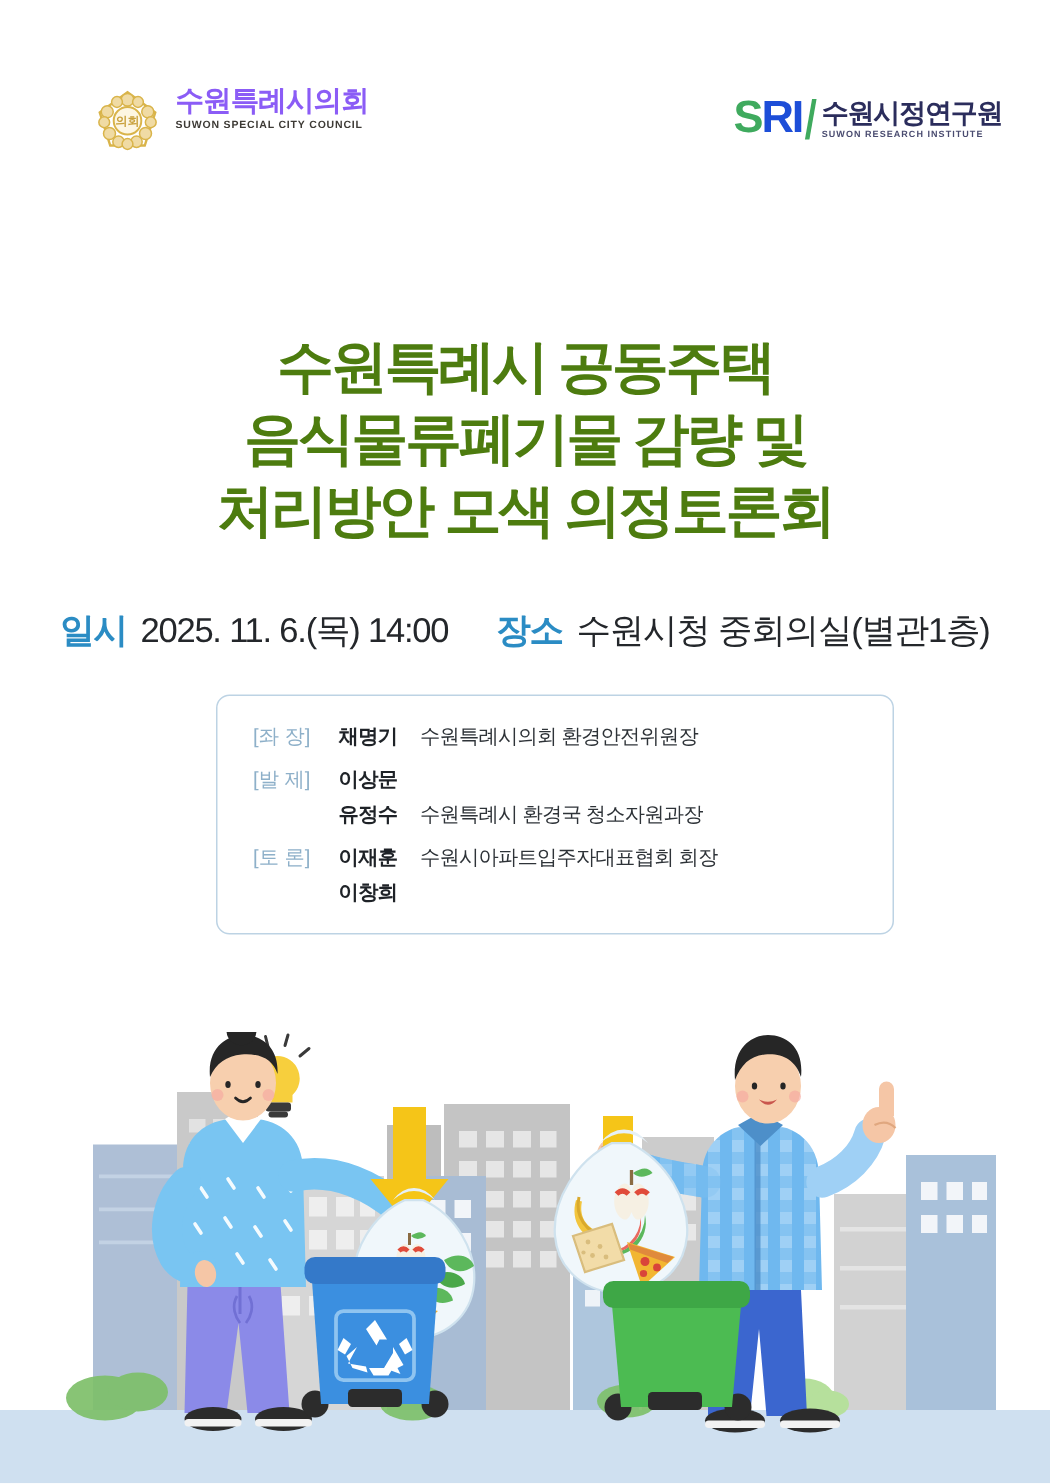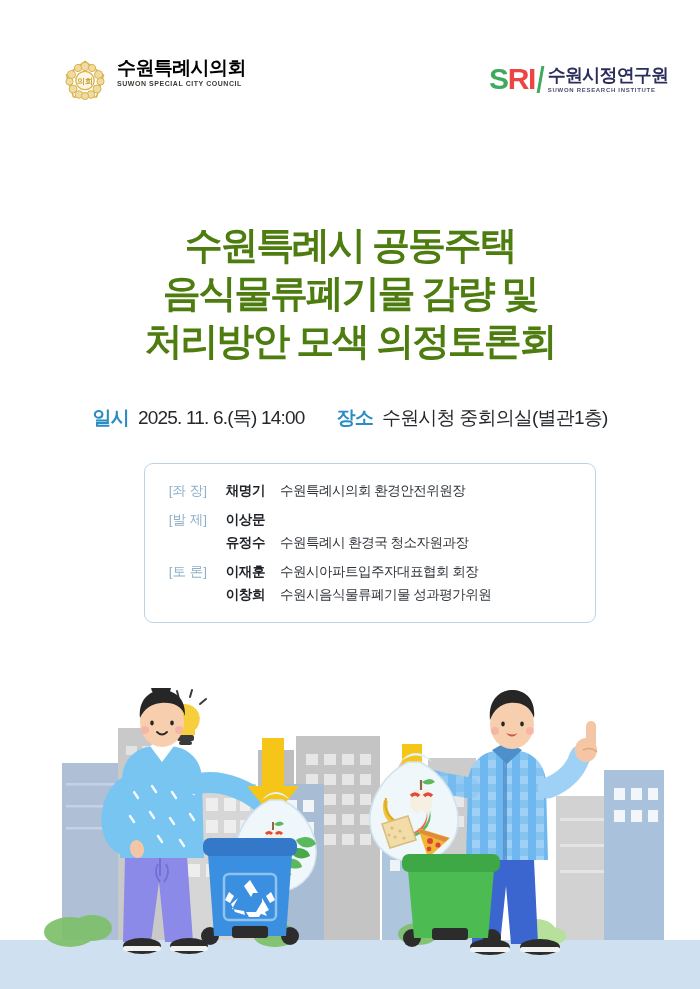--- a/index.html
+++ b/index.html
@@ -38,21 +38,21 @@
     width: 46px;
     height: 46px;
     position: relative;
     flex: 0 0 auto;
   }
   .council-emblem svg { display: block; }
   .council-text { line-height: 1; }
   .council-name {
     font-size: 19px;
     font-weight: bold;
-    color: #000000;
+    color: #8b5cf6;
     letter-spacing: -0.6px;
     white-space: nowrap;
   }
   .council-sub {
     font-size: 7px;
     font-weight: bold;
     color: #3d3a35;
     letter-spacing: 0.55px;
     margin-top: 3px;
     white-space: nowrap;
@@ -64,21 +64,21 @@
     display: flex;
     align-items: center;
   }
   .sri-mark {
     font-size: 30px;
     font-weight: bold;
     letter-spacing: -1.4px;
     line-height: 1;
   }
   .sri-s { color: #3faa5e; }
-  .sri-ri { color: #ef4444; }
+  .sri-ri { color: #1d4ed8; }
   .sri-divider {
     width: 3px;
     height: 27px;
     background: #3faa5e;
     margin: 0 6px 0 4px;
     transform: skewX(-10deg);
   }
   .sri-text { line-height: 1; }
   .sri-name {
     font-size: 18px;
@@ -145,21 +145,21 @@
 
   
   .meta-row {
     position: absolute;
     top: 405px;
     left: 0;
     width: 700px;
     display: flex;
     justify-content: center;
     align-items: baseline;
-    font-size: 19px;
+    font-size: 23px;
     letter-spacing: -0.8px;
   }
   .meta-label {
     font-weight: bold;
     color: #2b8cc4;
     margin-right: 9px;
   }
   .meta-value {
     font-weight: normal;
     color: #24272b;
@@ -309,21 +309,20 @@
 
     <div class="prog-group">
       <div class="prog-row">
         <span class="prog-tag">[토 론]</span>
         <span class="prog-name">이재훈</span>
         <span class="prog-affil">수원시아파트입주자대표협회 회장</span>
       </div>
       <div class="prog-row">
         <span class="prog-tag"></span>
         <span class="prog-name">이창희</span>
-        <span class="prog-affil">수원시음식물류폐기물 성과평가위원</span>
       </div>
     </div>
   </div>
 
   <div class="illustration">
     <svg width="700" height="301" viewBox="0 0 700 301">
 
       <rect x="0" y="252" width="700" height="49" fill="#cfe0f0"></rect>
 
       <g>

